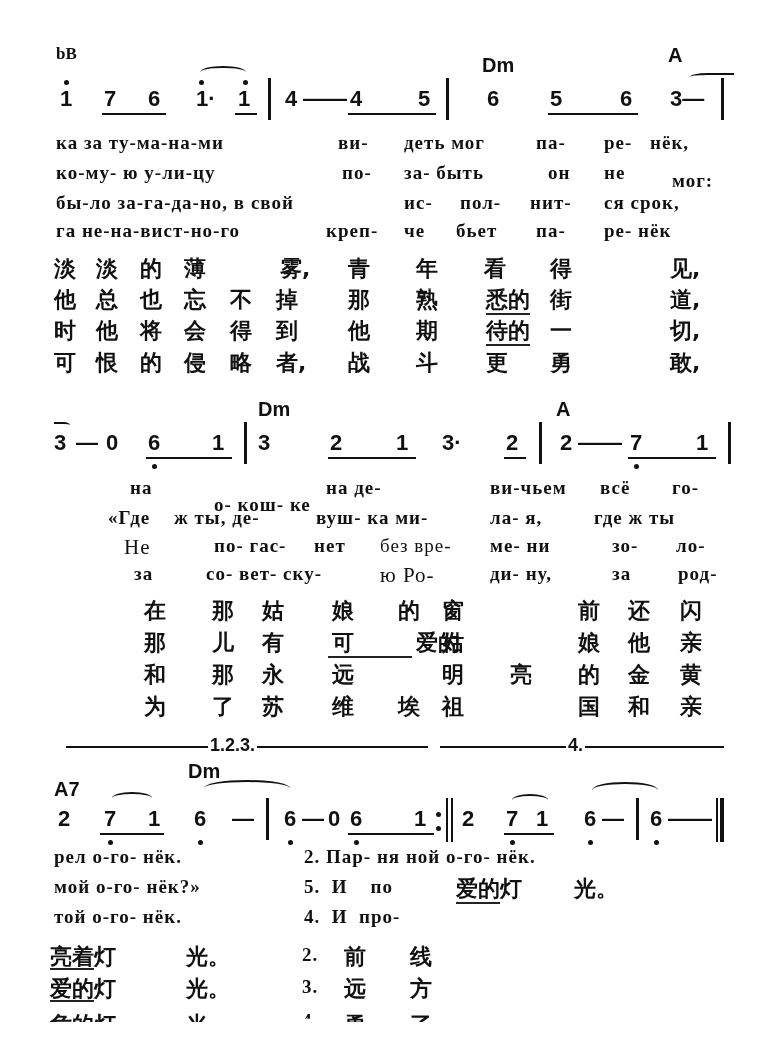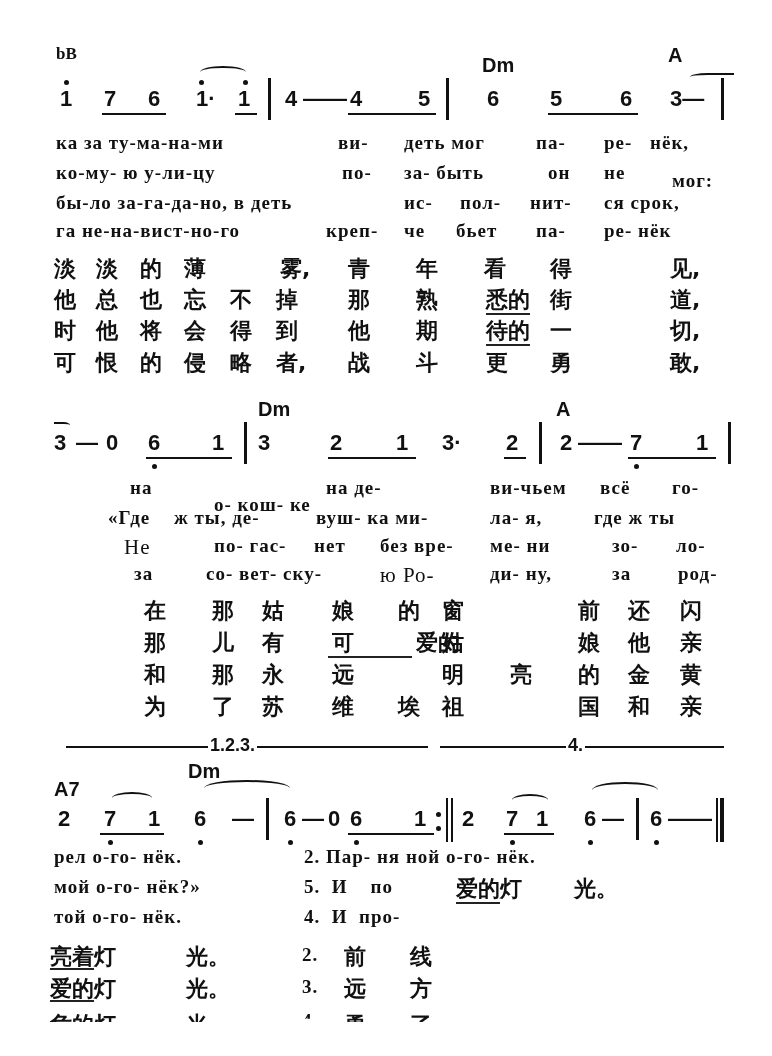--- a/index.html
+++ b/index.html
@@ -60,21 +60,21 @@
     <span class="abs ru" style="left:604px;top:132px;">ре-</span>
     <span class="abs ru" style="left:650px;top:132px;">нёк,</span>
 
     <span class="abs ru" style="left:56px;top:162px;">ко-му- ю у-ли-цу</span>
     <span class="abs ru" style="left:342px;top:162px;">по-</span>
     <span class="abs ru" style="left:404px;top:162px;">за- быть</span>
     <span class="abs ru" style="left:548px;top:162px;">он</span>
     <span class="abs ru" style="left:604px;top:162px;">не</span>
     <span class="abs ru" style="left:672px;top:162px;margin-top:8px;">мог:</span>
 
-    <span class="abs ru" style="left:56px;top:192px;">бы-ло за-га-да-но, в деть</span>
+    <span class="abs ru" style="left:56px;top:192px;">бы-ло за-га-да-но, в свой</span>
     <span class="abs ru" style="left:404px;top:192px;">ис-</span>
     <span class="abs ru" style="left:460px;top:192px;">пол-</span>
     <span class="abs ru" style="left:530px;top:192px;">нит-</span>
     <span class="abs ru" style="left:604px;top:192px;">ся срок,</span>
 
     <span class="abs ru" style="left:56px;top:220px;">га не-на-вист-но-го</span>
     <span class="abs ru" style="left:326px;top:220px;">креп-</span>
     <span class="abs ru" style="left:404px;top:220px;">че</span>
     <span class="abs ru" style="left:456px;top:220px;">бьет</span>
     <span class="abs ru" style="left:536px;top:220px;">па-</span>
@@ -172,21 +172,21 @@
 
     <span class="abs ru" style="left:108px;top:507px;">«Где</span>
     <span class="abs ru" style="left:174px;top:507px;">ж ты, де-</span>
     <span class="abs ru" style="left:316px;top:507px;">вуш- ка ми-</span>
     <span class="abs ru" style="left:490px;top:507px;">ла- я,</span>
     <span class="abs ru" style="left:594px;top:507px;">где ж ты</span>
 
     <span class="abs ru" style="left:124px;top:535px;font-weight:normal;font-size:21px;">Не</span>
     <span class="abs ru" style="left:214px;top:535px;">по- гас-</span>
     <span class="abs ru" style="left:314px;top:535px;">нет</span>
-    <span class="abs ru" style="left:380px;top:535px;font-weight:bold;">без вре-</span>
+    <span class="abs ru" style="left:380px;top:535px;font-weight:normal;">без вре-</span>
     <span class="abs ru" style="left:490px;top:535px;">ме- ни</span>
     <span class="abs ru" style="left:612px;top:535px;">зо-</span>
     <span class="abs ru" style="left:676px;top:535px;">ло-</span>
 
     <span class="abs ru" style="left:134px;top:563px;">за</span>
     <span class="abs ru" style="left:206px;top:563px;">со- вет- ску-</span>
     <span class="abs ru" style="left:380px;top:563px;font-weight:normal;font-size:21px;">ю Ро-</span>
     <span class="abs ru" style="left:490px;top:563px;">ди- ну,</span>
     <span class="abs ru" style="left:612px;top:563px;">за</span>
     <span class="abs ru" style="left:678px;top:563px;">род-</span>

